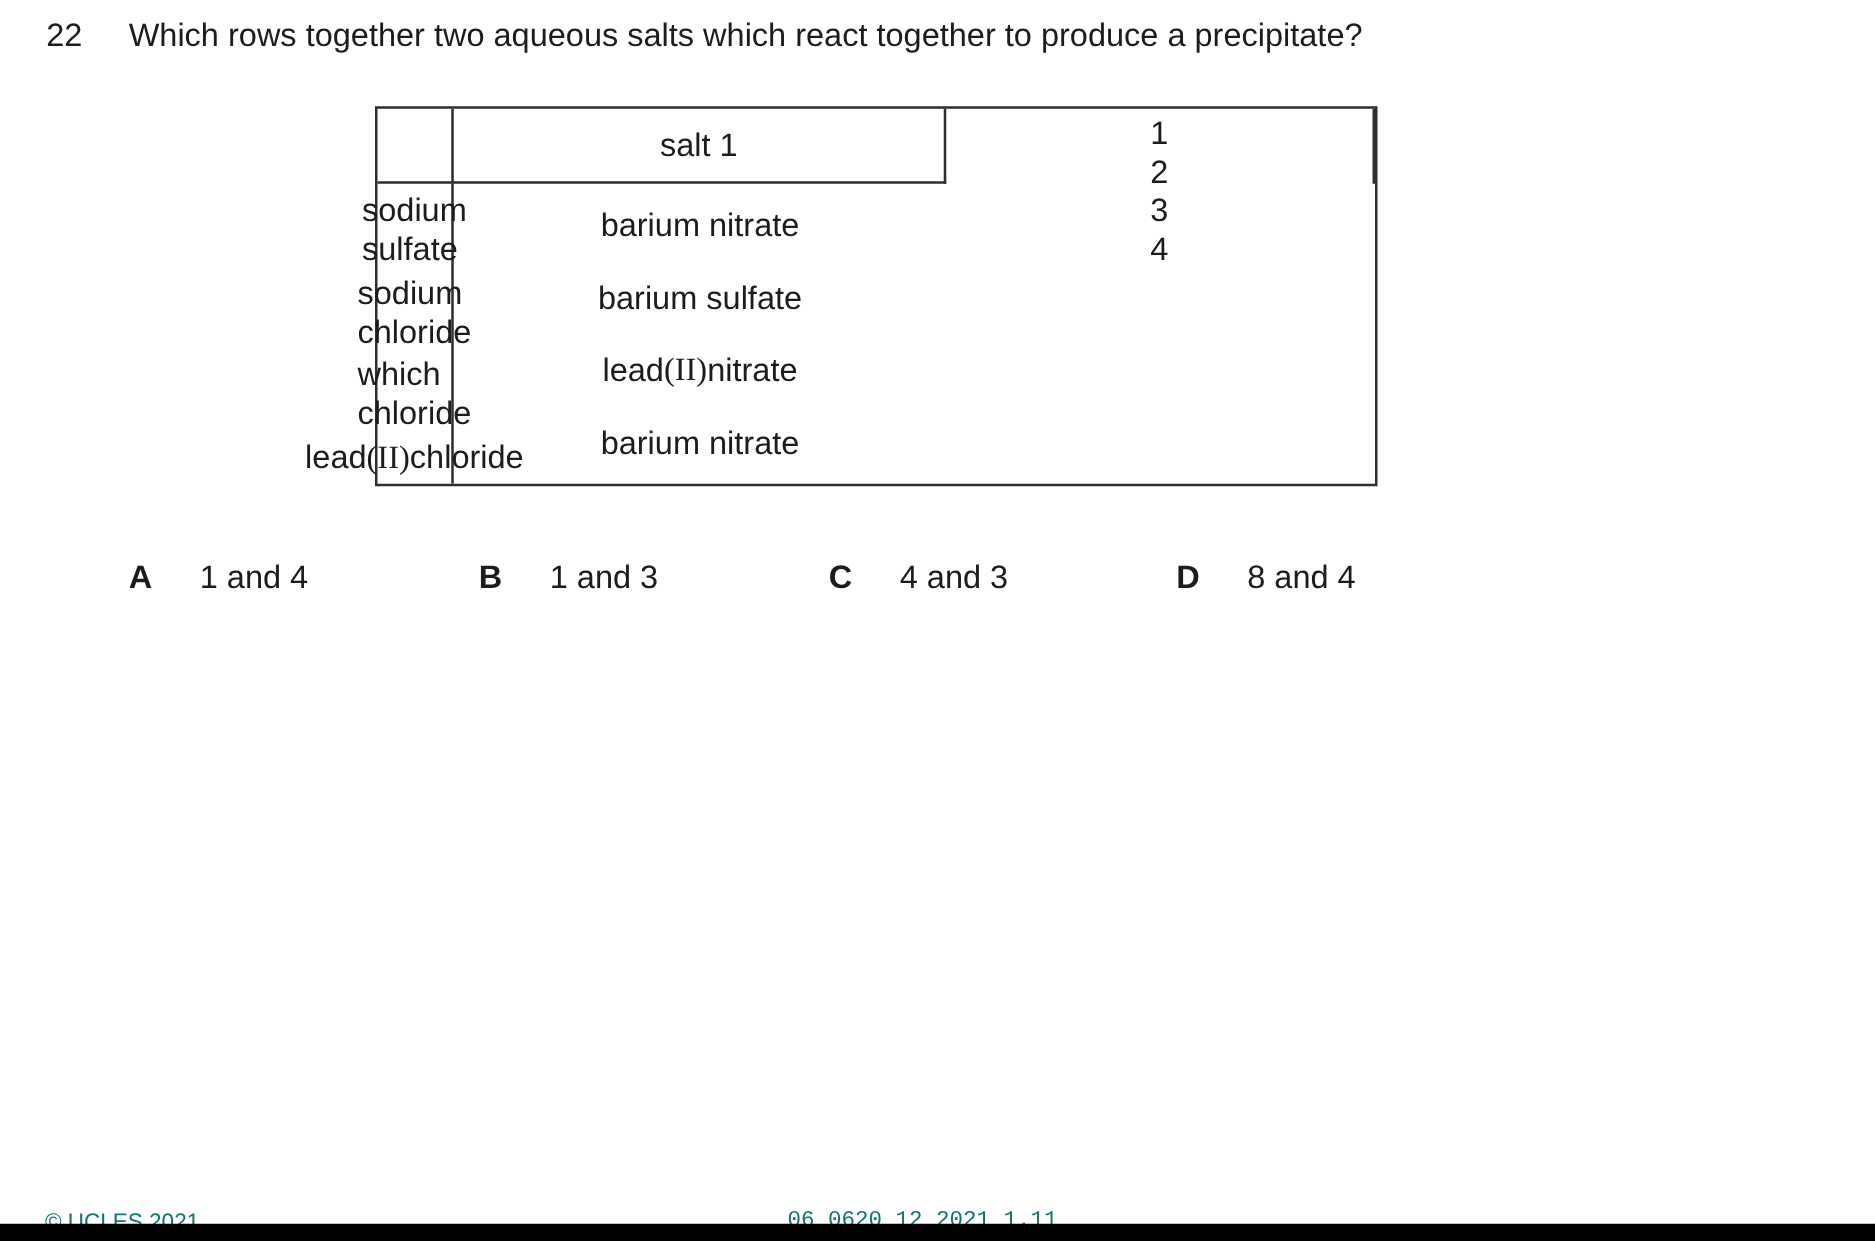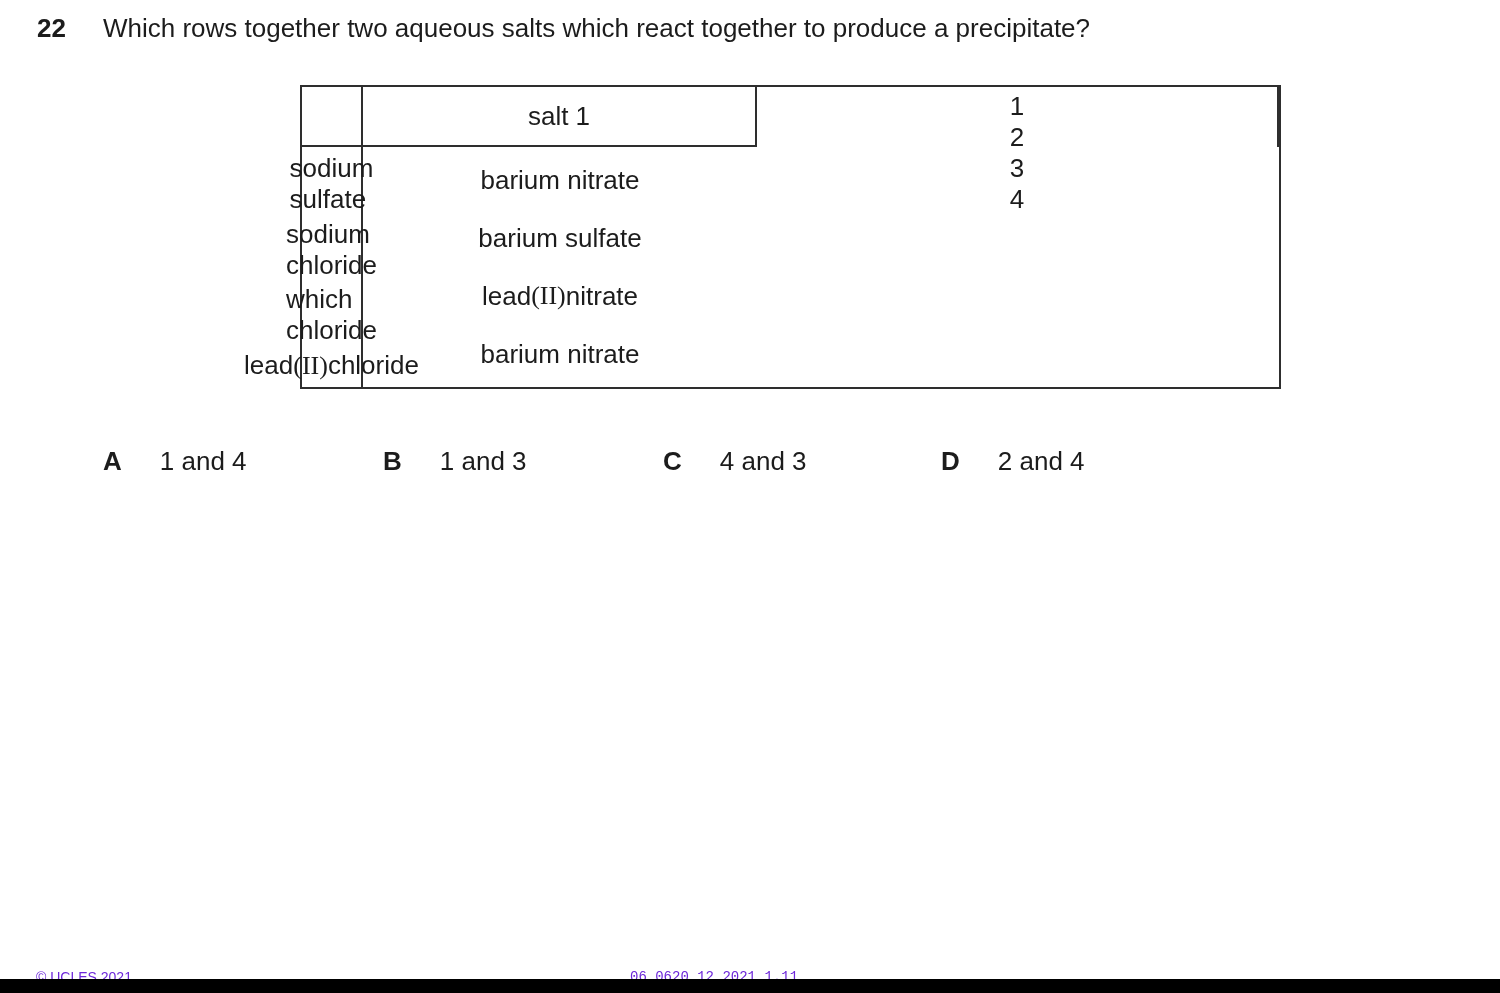--- a/index.html
+++ b/index.html
@@ -18,28 +18,28 @@
   
   .question {
     position: absolute;
     top: 12px;
     left: 37px;
     display: flex;
     gap: 37px;
     font-size: 26px;
     line-height: 32px;
   }
-  .qnum { font-weight: bold; }
+  .qnum { font-weight: normal; }
 
   
   .salt-table {
     position: absolute;
     left: 300px;
     top: 85px;
-    width: 981px;
+    width: 802px;
     height: 304px;
     border: 2px solid #2e2e2e;
     display: grid;
     grid-template-columns: 61px 394px 1fr;
     grid-template-rows: 60px 1fr;
     font-size: 26px;
   }
   .cell { display: flex; align-items: center; justify-content: center; }
   .col-line { border-right: 2px solid #2e2e2e; }
   .head-row { border-bottom: 2px solid #2e2e2e; }
@@ -65,23 +65,23 @@
   .option .letter { font-weight: bold; }
   .opt-a { left: 103px; }
   .opt-b { left: 383px; }
   .opt-c { left: 663px; }
   .opt-d { left: 941px; }
 
   
   .footer-text {
     position: absolute;
     top: 967px;
-    font-size: 14px;
+    font-size: 18px;
     line-height: 20px;
-    color: #6d28d9;
+    color: #0f766e;
     white-space: nowrap;
   }
   .footer-left { left: 36px; }
   .footer-center { left: 630px; font-family: Liberation Mono, monospace; }
   .bottom-bar {
     position: absolute;
     left: 0;
     top: 979px;
     width: 1500px;
     height: 14px;
@@ -130,18 +130,18 @@
 <div class="option opt-b">
   <span class="letter">B</span>
   <span>1 and 3</span>
 </div>
 <div class="option opt-c">
   <span class="letter">C</span>
   <span>4 and 3</span>
 </div>
 <div class="option opt-d">
   <span class="letter">D</span>
-  <span>2 and 4</span>
+  <span>8 and 4</span>
 </div>
 
 <div class="footer-text footer-left">© UCLES 2021</div>
 <div class="footer-text footer-center">06_0620_12_2021_1.11</div>
 <div class="bottom-bar"></div>
 
 </body></html>

